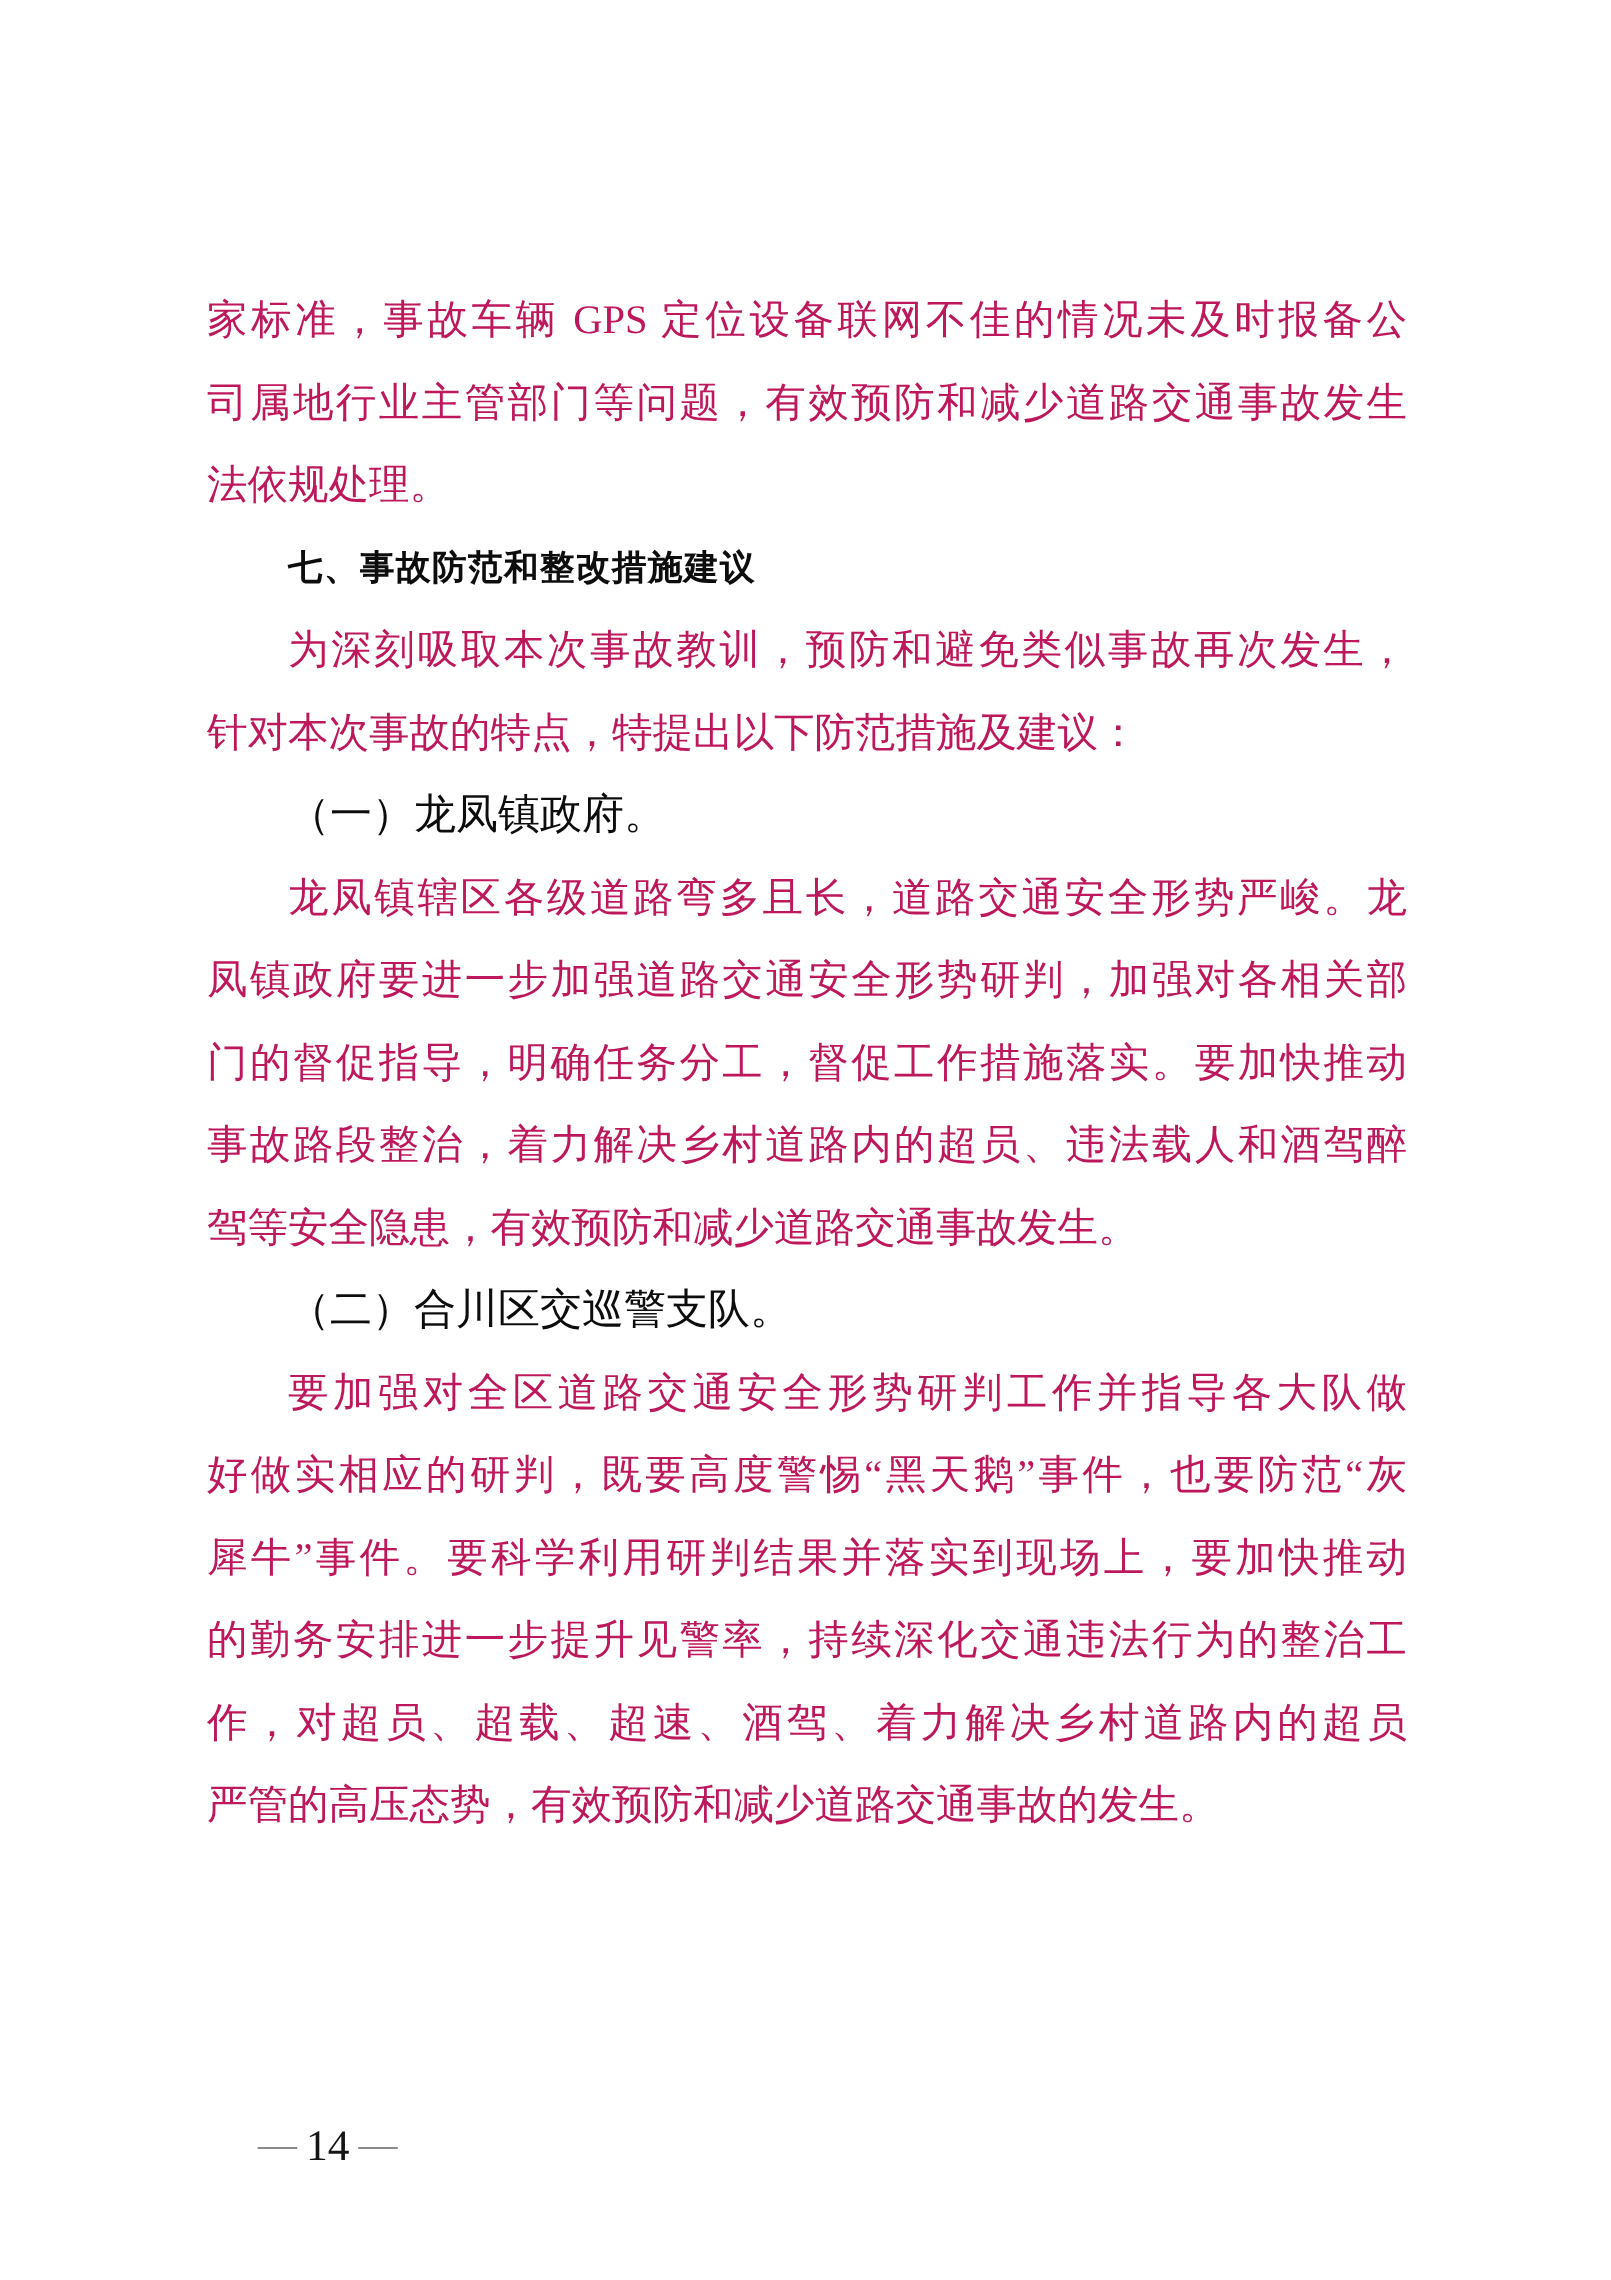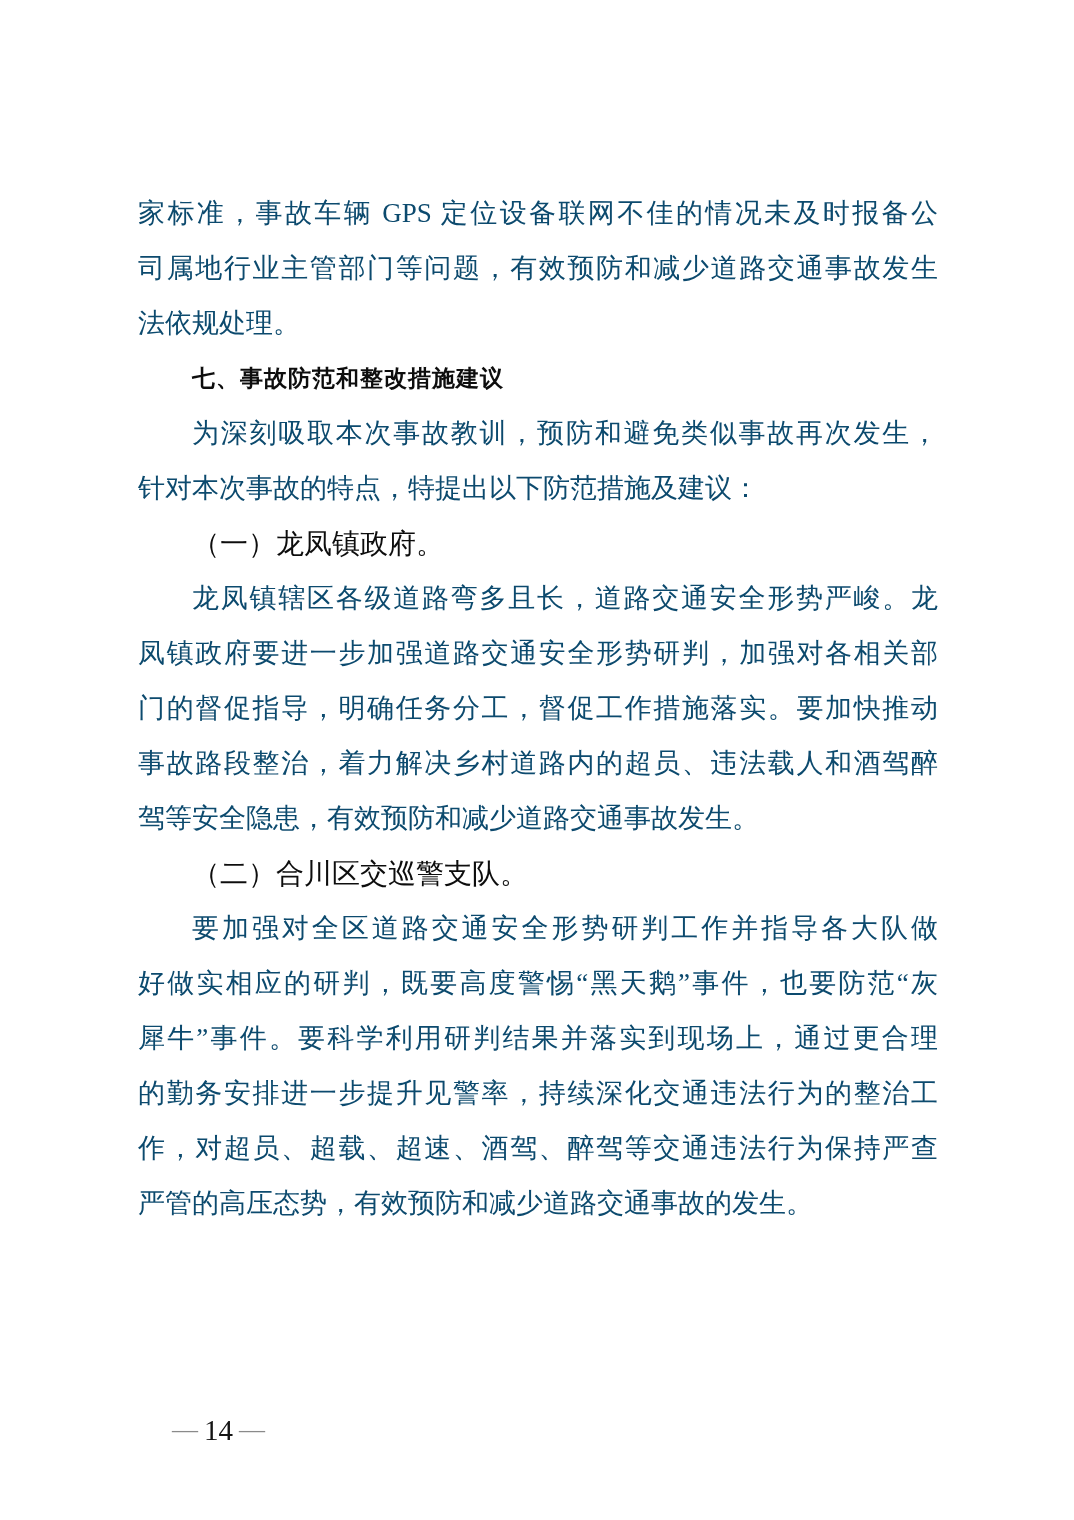--- a/index.html
+++ b/index.html
@@ -18,21 +18,21 @@
   .content {
     position: absolute;
     left: 138px;
     top: 186px;
     width: 800px;
   }
   .line {
     height: 55px;
     line-height: 55px;
     font-size: 27px;
-    color: #0c4a6e;
+    color: #be185d;
     text-align: justify;
     text-align-last: justify;
     text-justify: inter-character;
     white-space: nowrap;
     font-family: "Liberation Serif", "DejaVu Serif", serif;
   }
   .line.lastline {
     text-align-last: left;
   }
   .line.indent {
@@ -87,21 +87,21 @@
       <div class="line lastline">针对本次事故的特点，特提出以下防范措施及建议：</div>
       <div class="line subheading">（一）龙凤镇政府。</div>
       <div class="line indent">龙凤镇辖区各级道路弯多且长，道路交通安全形势严峻。龙</div>
       <div class="line">凤镇政府要进一步加强道路交通安全形势研判，加强对各相关部</div>
       <div class="line">门的督促指导，明确任务分工，督促工作措施落实。要加快推动</div>
       <div class="line">事故路段整治，着力解决乡村道路内的超员、违法载人和酒驾醉</div>
       <div class="line lastline">驾等安全隐患，有效预防和减少道路交通事故发生。</div>
       <div class="line subheading">（二）合川区交巡警支队。</div>
       <div class="line indent">要加强对全区道路交通安全形势研判工作并指导各大队做</div>
       <div class="line">好做实相应的研判，既要高度警惕“黑天鹅”事件，也要防范“灰</div>
-      <div class="line">犀牛”事件。要科学利用研判结果并落实到现场上，通过更合理</div>
+      <div class="line">犀牛”事件。要科学利用研判结果并落实到现场上，要加快推动</div>
       <div class="line">的勤务安排进一步提升见警率，持续深化交通违法行为的整治工</div>
-      <div class="line">作，对超员、超载、超速、酒驾、醉驾等交通违法行为保持严查</div>
+      <div class="line">作，对超员、超载、超速、酒驾、着力解决乡村道路内的超员</div>
       <div class="line lastline">严管的高压态势，有效预防和减少道路交通事故的发生。</div>
     </div>
   <div class="footer">
     <span class="dash">—</span><span class="pagenum">14</span><span class="dash">—</span>
   </div>
 </div>
 
 </body></html>

